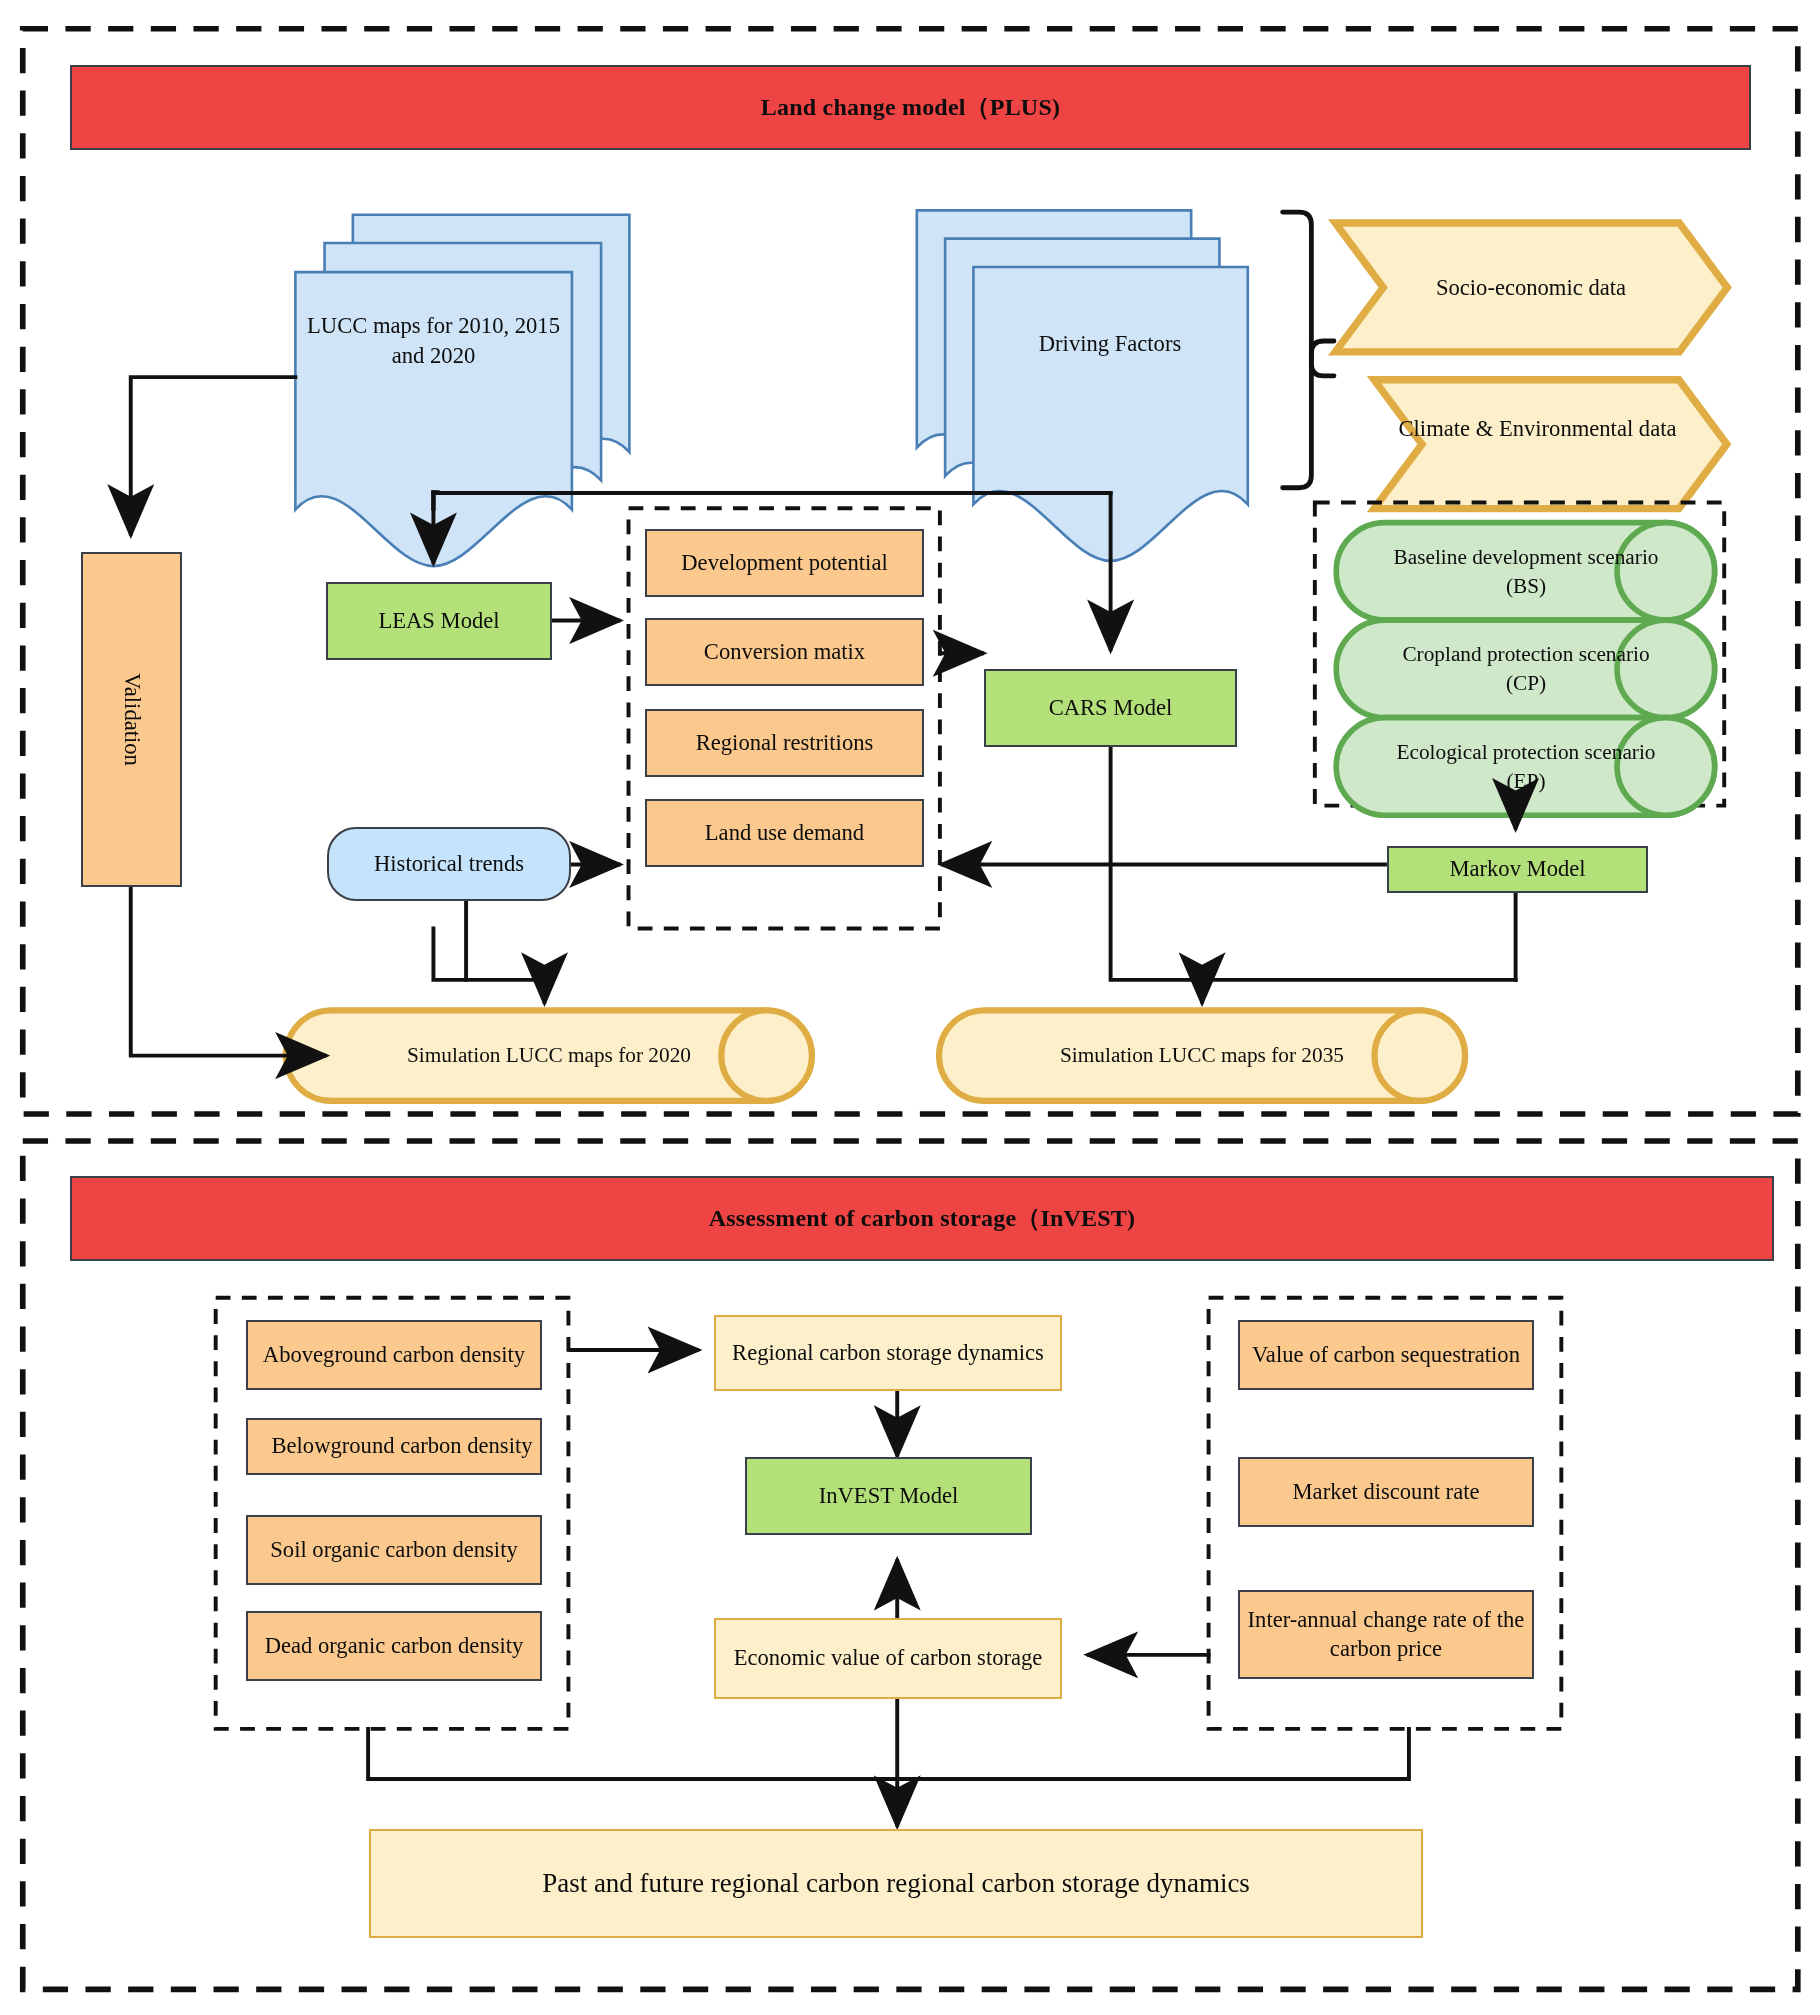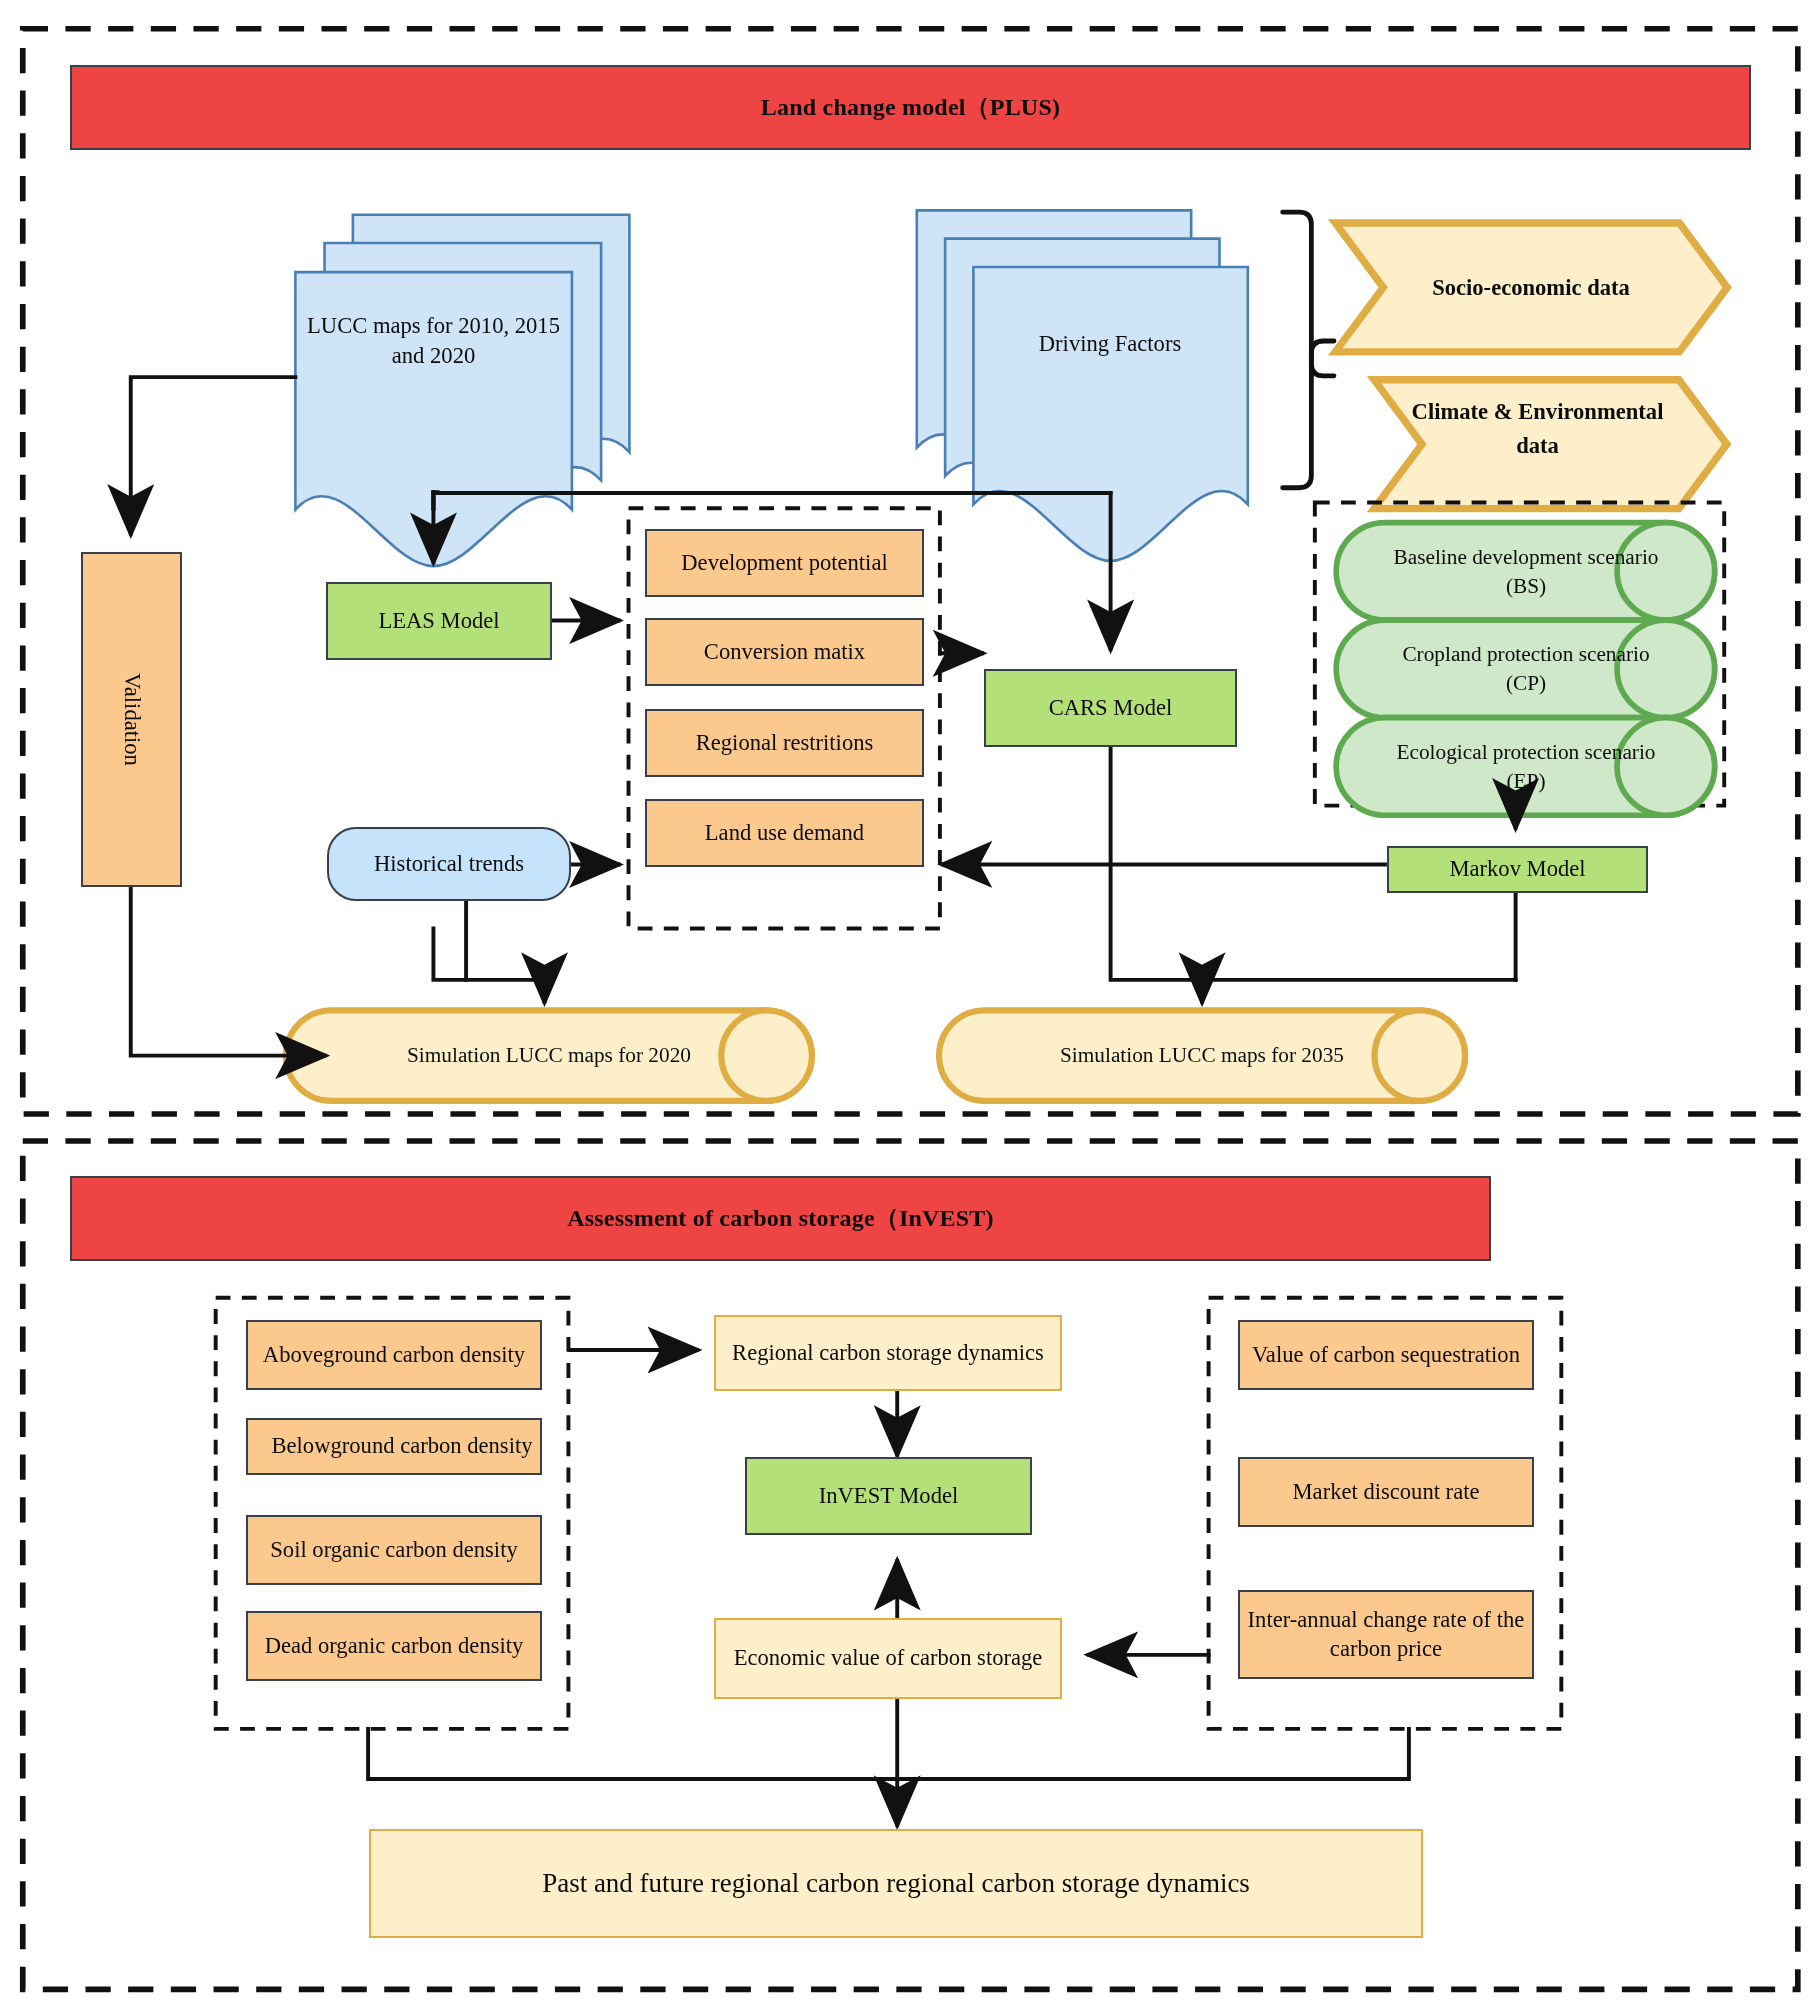--- a/index.html
+++ b/index.html
@@ -8,21 +8,21 @@
   svg.layer{position:absolute;left:0;top:0;width:1821px;height:2015px;pointer-events:none;}
   .node{position:absolute;box-sizing:border-box;display:flex;align-items:center;justify-content:center;text-align:center;color:#0d0d0d;line-height:1.28;}
   .hdr{background:#ef4444;border:2.2px solid #3a4049;font-weight:bold;font-size:24px;letter-spacing:0.2px;}
   .orange{background:#fbc98d;border:2.6px solid #3a4049;font-size:22.6px;}
   .green{background:#b4e079;border:2.6px solid #3a4049;font-size:22.6px;}
   .blueflat{background:#c5e3fa;border:2.6px solid #3a4049;font-size:22.6px;}
   .cream{background:#fcefc9;border:2.2px solid #dfad44;font-size:22.6px;}
   .vert{writing-mode:vertical-rl;text-orientation:mixed;}
   .doc-label{position:absolute;display:flex;align-items:center;justify-content:center;text-align:center;font-size:22.6px;color:#0d0d0d;line-height:1.3;}
   .cyl-label{position:absolute;display:flex;align-items:center;justify-content:center;text-align:center;font-size:21.3px;color:#0d0d0d;line-height:1.35;}
-  .chev-label{position:absolute;display:flex;align-items:center;justify-content:center;text-align:center;font-size:22.6px;color:#0d0d0d;line-height:1.5;font-weight:bold;}
+  .chev-label{position:absolute;display:flex;align-items:center;justify-content:center;text-align:center;font-size:22.6px;color:#0d0d0d;line-height:1.5;}
   .bigcream{background:#fcefc9;border:2.6px solid #dfad44;font-size:27px;}
 </style>
 </head>
 <body>
 
 <div id="stage">
 
   <svg class="layer" viewBox="0 0 4181 4627">
     <defs>
       <marker id="ah" markerWidth="14" markerHeight="12" refX="12.6" refY="6" orient="auto" markerUnits="strokeWidth">
@@ -156,21 +156,21 @@
   <div class="node orange" style="left:645px;top:709px;width:279px;height:68px;">Regional restritions</div>
   <div class="node orange" style="left:645px;top:799px;width:279px;height:68px;">Land use demand</div>
 
   <div class="cyl-label" style="left:1389px;top:527px;width:274px;height:89px;">Baseline development scenario (BS)</div>
   <div class="cyl-label" style="left:1389px;top:624px;width:274px;height:89px;">Cropland protection scenario (CP)</div>
   <div class="cyl-label" style="left:1389px;top:722px;width:274px;height:89px;">Ecological protection scenario (EP)</div>
 
   <div class="cyl-label" style="left:340px;top:1011px;width:418px;height:89px;">Simulation LUCC maps for 2020</div>
   <div class="cyl-label" style="left:993px;top:1011px;width:418px;height:89px;">Simulation LUCC maps for 2035</div>
 
-  <div class="node hdr" style="left:70px;top:1176px;width:1421px;height:85px;">Assessment of carbon storage（InVEST)</div>
+  <div class="node hdr" style="left:70px;top:1176px;width:1704px;height:85px;">Assessment of carbon storage（InVEST)</div>
 
   <div class="node orange" style="left:246px;top:1320px;width:296px;height:70px;">Aboveground carbon density</div>
   <div class="node orange" style="left:246px;top:1418px;width:296px;height:57px;padding-left:16px;">Belowground carbon density</div>
   <div class="node orange" style="left:246px;top:1515px;width:296px;height:70px;">Soil organic carbon density</div>
   <div class="node orange" style="left:246px;top:1611px;width:296px;height:70px;">Dead organic carbon density</div>
 
   <div class="node cream" style="left:714px;top:1315px;width:348px;height:76px;">Regional carbon storage dynamics</div>
 
   <div class="node green" style="left:745px;top:1457px;width:287px;height:78px;">InVEST Model</div>
 

